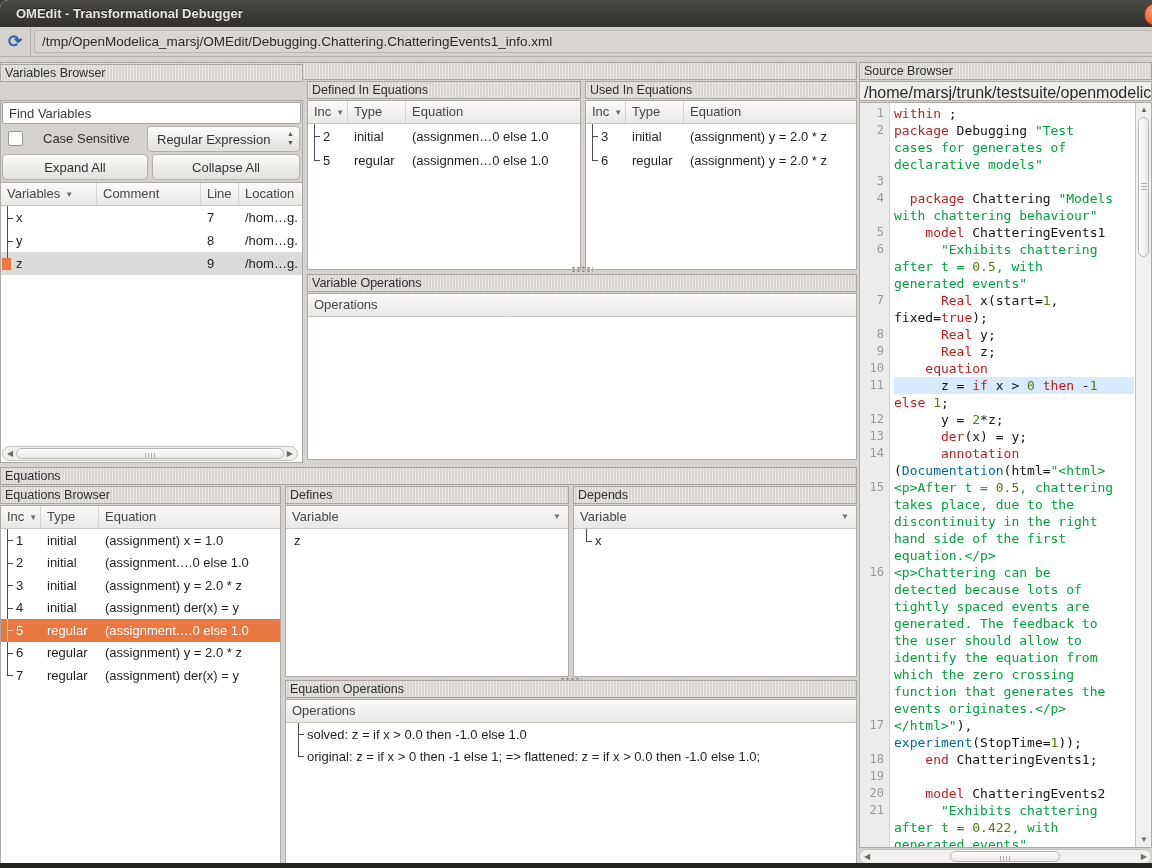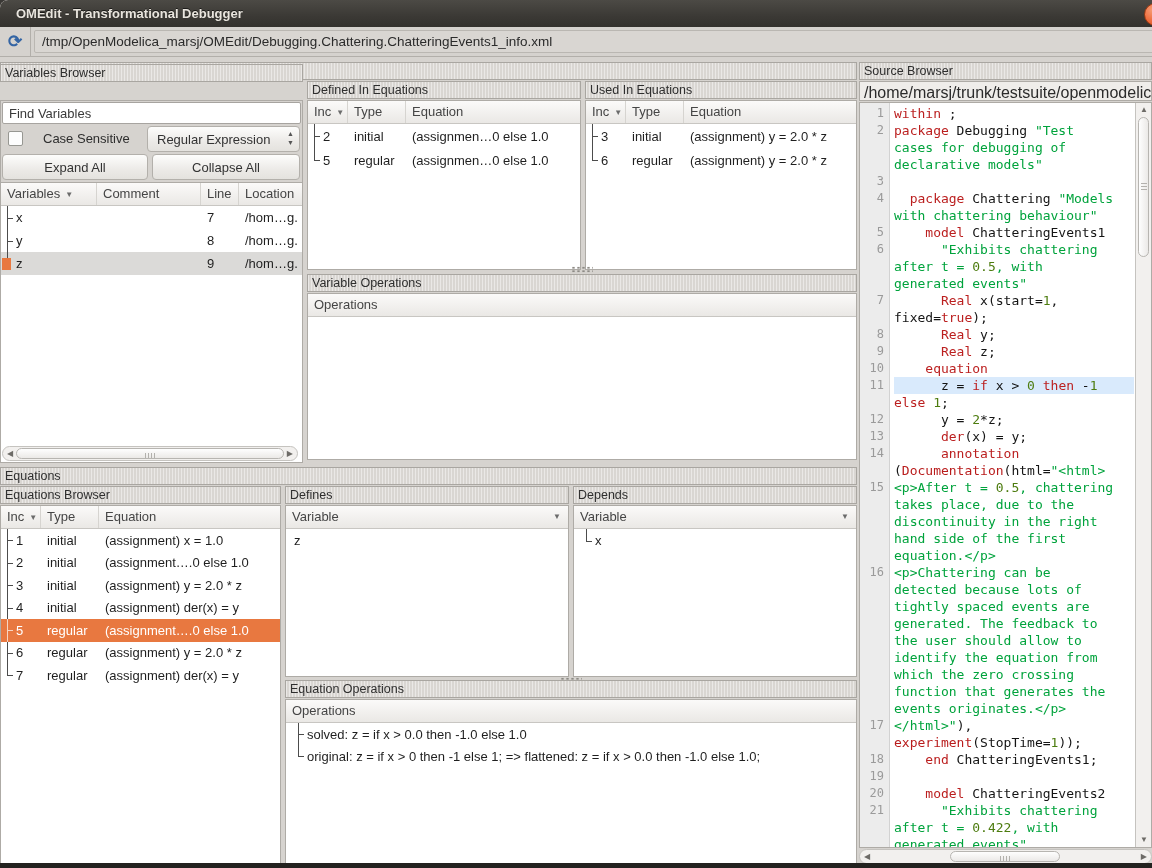--- a/index.html
+++ b/index.html
@@ -85,21 +85,21 @@
     font-size:16px;color:#2b2b2b;padding:2px 4px;white-space:nowrap;overflow:hidden;}
   .srcwrap{position:absolute;background:#fff;border:1px solid #aeaba6;box-sizing:border-box;overflow:hidden;}
   .gutterbg{position:absolute;left:0;top:0;bottom:0;width:29px;background:#ececec;border-right:1px solid #d2d2d2;}
   .srclines{position:absolute;left:0;top:2px;right:17px;}
   .srcline{display:flex;font-family:"DejaVu Sans Mono",monospace;font-size:13px;line-height:17px;}
   .ln{flex:0 0 24px;text-align:right;padding-right:5px;color:#9a9a9a;font-size:12px;}
   .code{flex:1;white-space:pre;color:#141414;padding-left:5px;min-height:17px;}
   .tok-k{color:#bb1f1f;}
   .tok-s{color:#00a33c;}
   .tok-n{color:#4d7c0f;}
-  .tok-f{color:#b91c1c;}
+  .tok-f{color:#0369a1;}
   .hlrow{display:block;background:#d9eafc;}
   .bottomstrip{position:absolute;left:0;right:0;bottom:0;height:5px;background:#23221f;}
 </style>
 </head>
 <body>
 
 <div id="root">
 
   <div class="titlebar">
     <span class="wtitle">OMEdit - Transformational Debugger</span>
@@ -345,21 +345,21 @@
   <div class="srcpath" style="left:859px;top:81px;width:293px;height:20px;">/home/marsj/trunk/testsuite/openmodelica/</div>
   <div class="srcwrap" style="left:859px;top:102px;width:293px;height:746px;">
     <div class="gutterbg"></div>
     <div class="srclines" id="src-code">
         <div class="srcline">
           <span class="ln">1</span>
           <span class="code"><span class="tok-k">within</span><span class="tok-t"> ;</span></span>
         </div>
         <div class="srcline">
           <span class="ln">2</span>
-          <span class="code"><span class="tok-k">package</span><span class="tok-t"> Debugging </span><span class="tok-s">"Test</span><br><span class="tok-s">cases for debugging of</span><br><span class="tok-s">declarative models"</span></span>
+          <span class="code"><span class="tok-k">package</span><span class="tok-t"> Debugging </span><span class="tok-s">"Test</span><br><span class="tok-s">cases for generates of</span><br><span class="tok-s">declarative models"</span></span>
         </div>
         <div class="srcline">
           <span class="ln">3</span>
           <span class="code"><span class="tok-t"></span></span>
         </div>
         <div class="srcline">
           <span class="ln">4</span>
           <span class="code"><span class="tok-t">  </span><span class="tok-k">package</span><span class="tok-t"> Chattering </span><span class="tok-s">"Models</span><br><span class="tok-s">with chattering behaviour"</span></span>
         </div>
         <div class="srcline">

